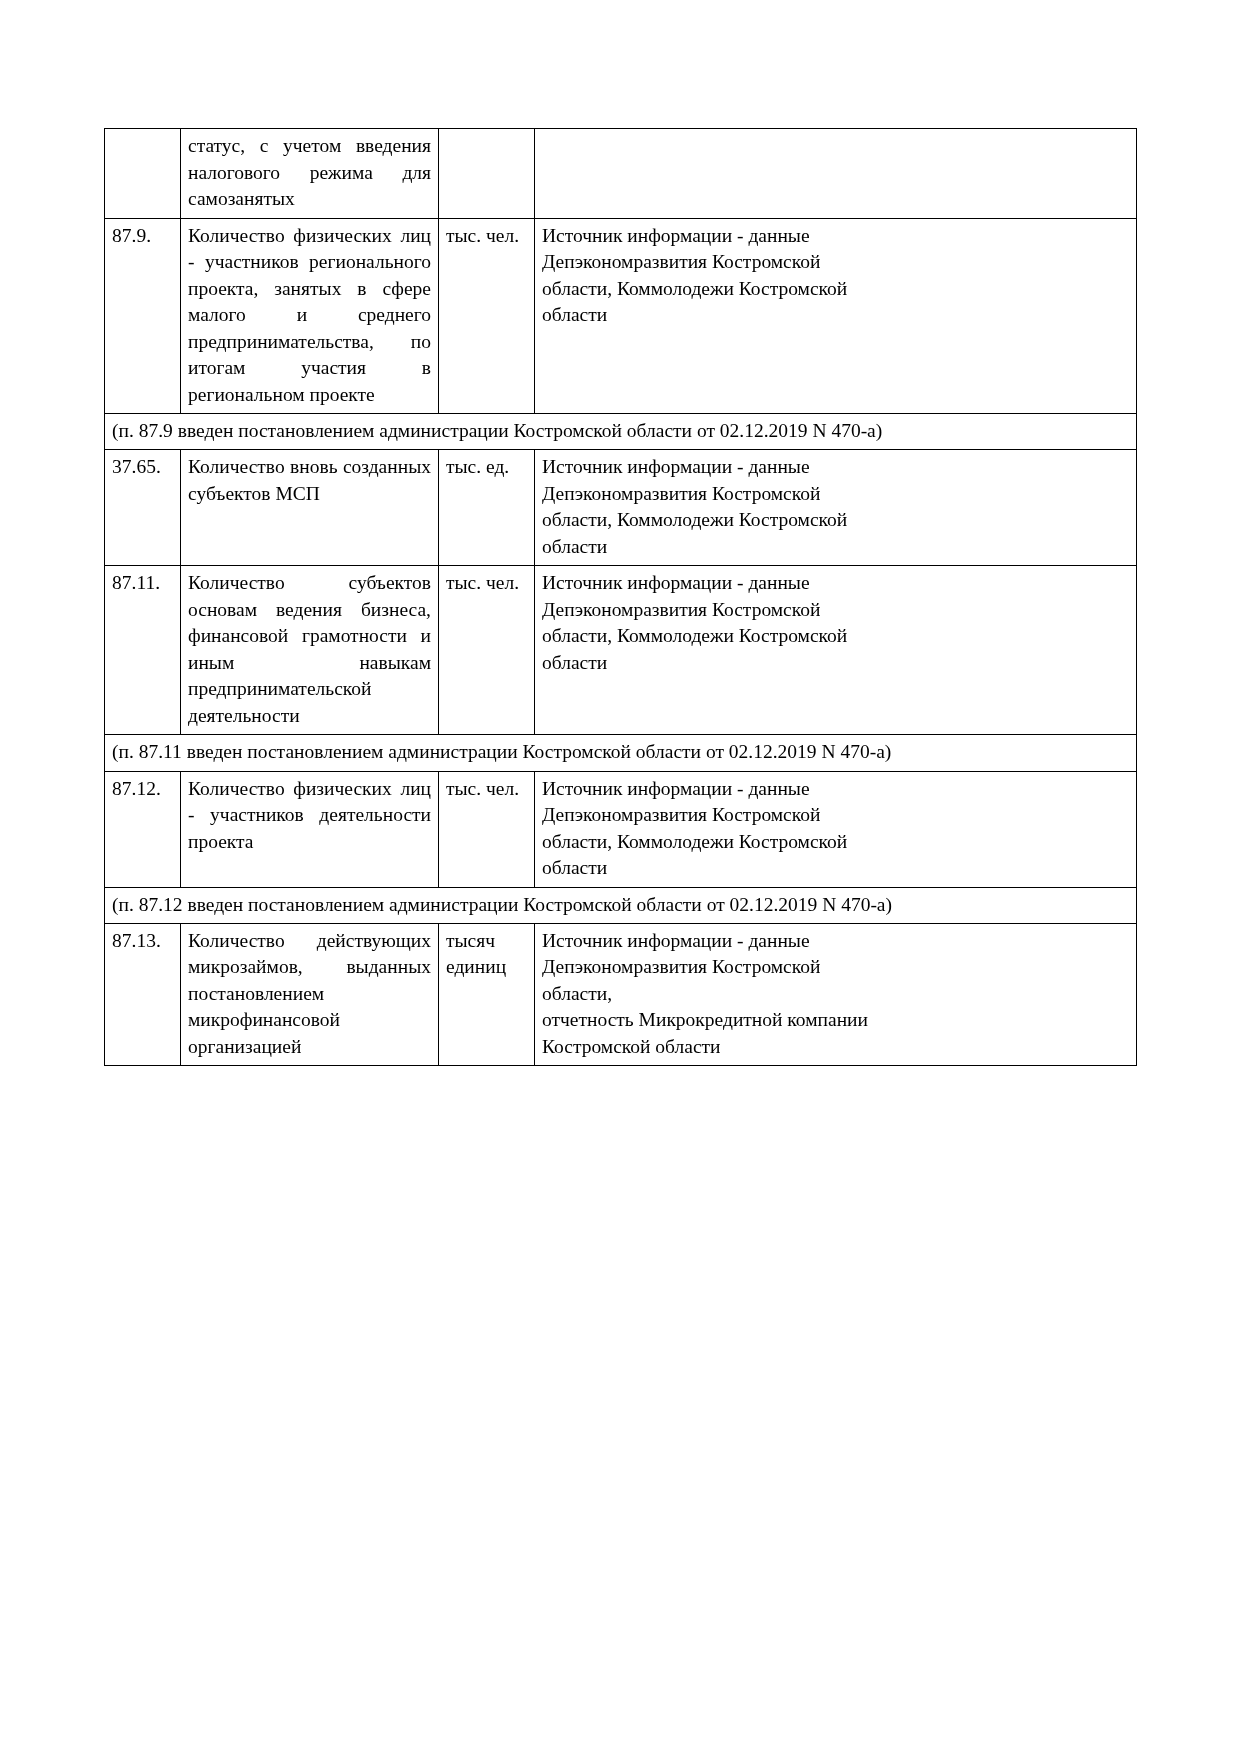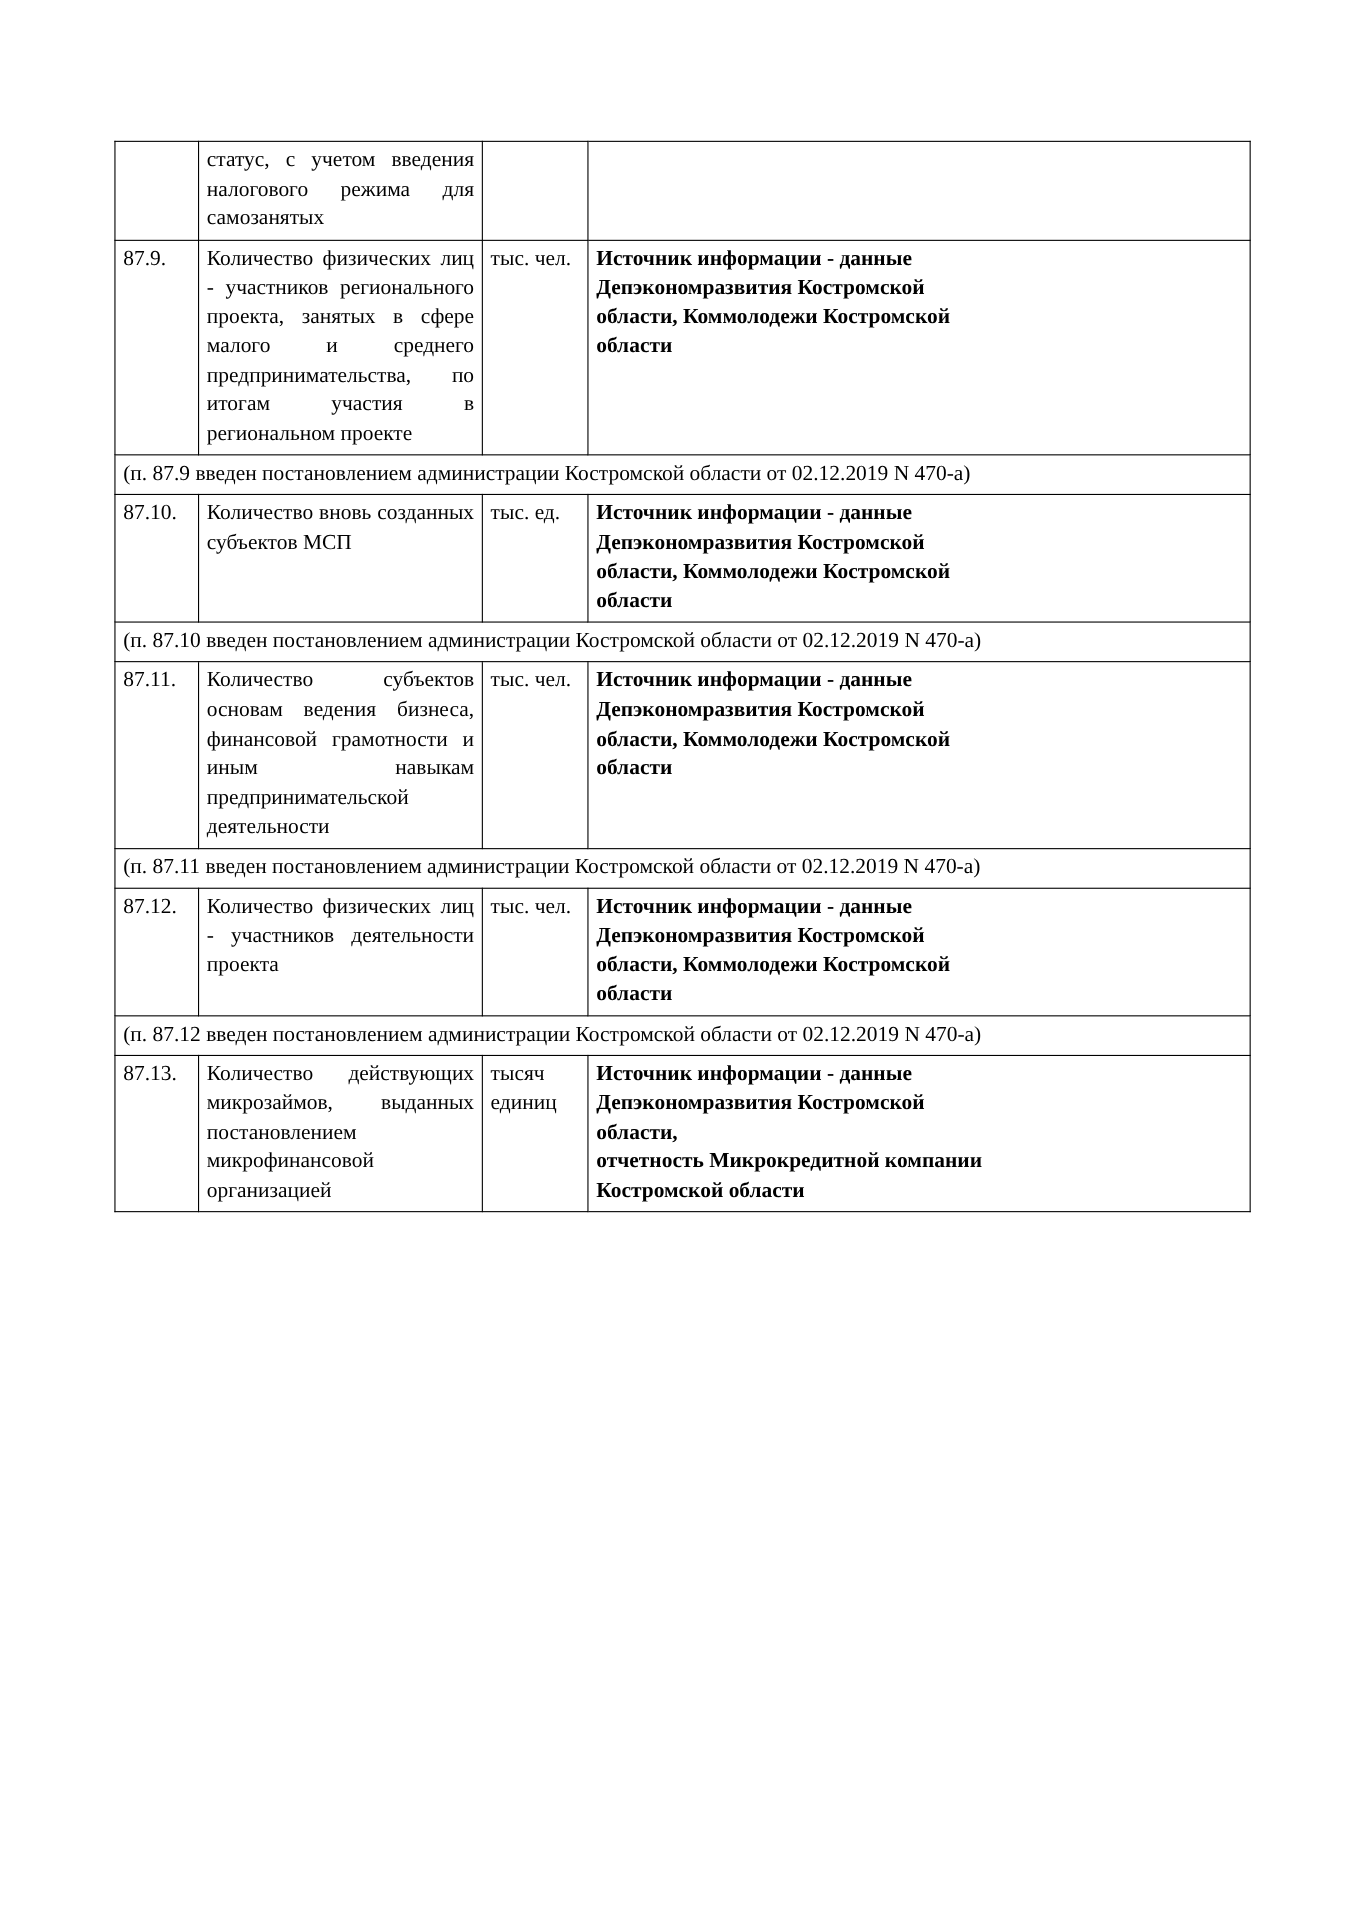--- a/index.html
+++ b/index.html
@@ -54,21 +54,20 @@
     text-align-last: left;
   }
   td.unit {
     text-align: right;
     padding-right: 9px;
   }
   td.src {
     text-align: justify;
     text-align-last: left;
     padding-left: 9px;
-    font-weight: bold;
   }
   td.note {
     text-align: left;
     padding: 5px 7px 7px 7px;
     line-height: 1.34;
   }
   
   .srcblock p {
     margin: 0;
     text-align: justify;
@@ -126,40 +125,37 @@
             <p class="lastline">области</p>
           </div>
         </td>
       </tr>
 
       <tr>
         <td class="note" colspan="4">(п. 87.9 введен постановлением администрации Костромской области от 02.12.2019 N 470-а)</td>
       </tr>
 
       <tr>
-        <td class="num">87.10.</td>
+        <td class="num">37.65.</td>
         <td class="desc">
           <div class="descblock">
             <p>Количество вновь созданных субъектов МСП</p>
           </div>
         </td>
         <td class="unit">тыс. ед.</td>
         <td class="src">
           <div class="srcblock">
             <p>Источник информации - данные</p>
             <p>Депэкономразвития Костромской</p>
             <p>области, Коммолодежи Костромской</p>
             <p class="lastline">области</p>
           </div>
         </td>
       </tr>
 
-      <tr>
-        <td class="note" colspan="4">(п. 87.10 введен постановлением администрации Костромской области от 02.12.2019 N 470-а)</td>
-      </tr>
 
       <tr>
         <td class="num">87.11.</td>
         <td class="desc">
           <div class="descblock">
             <p>Количество субъектов основам ведения бизнеса, финансовой грамотности и иным навыкам предпринимательской деятельности</p>
           </div>
         </td>
         <td class="unit">тыс. чел.</td>
         <td class="src">

